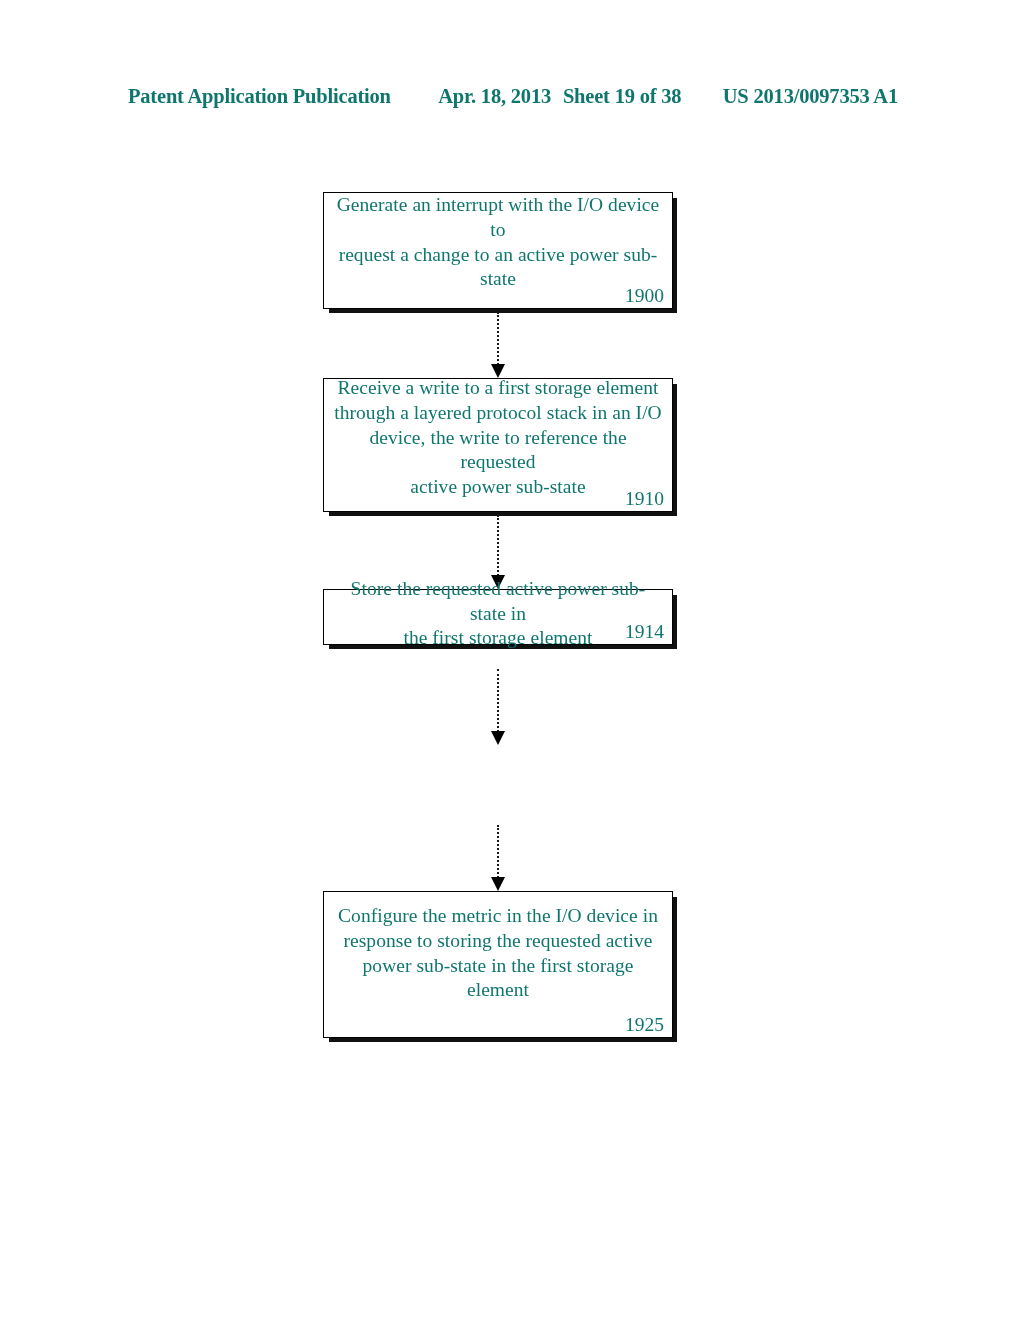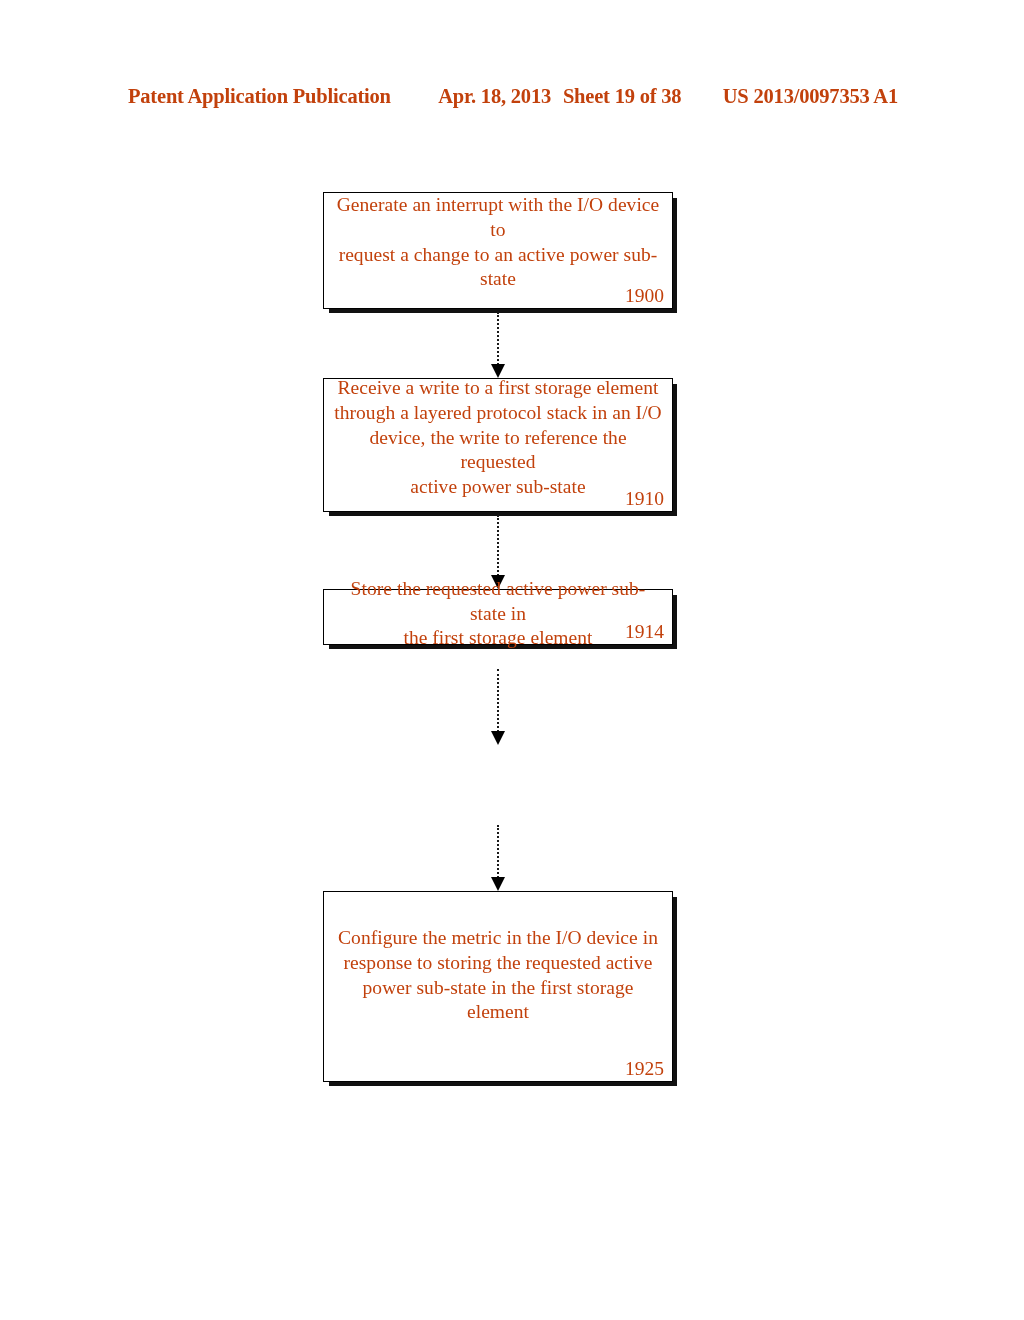--- a/index.html
+++ b/index.html
@@ -8,21 +8,21 @@
     padding: 0;
     background: #ffffff;
   }
   #page {
     position: relative;
     width: 1024px;
     height: 1320px;
     background: #ffffff;
     overflow: hidden;
     font-family: "Liberation Serif", "DejaVu Serif", serif;
-    color: #c2410c;
+    color: #0f766e;
   }
 
   
   .pub-header {
     position: absolute;
     top: 85px;
     left: 128px;
     width: 770px;
     display: flex;
     flex-direction: row;
@@ -80,21 +80,21 @@
     font-size: 19.5px;
     line-height: 1.1;
     text-align: right;
   }
 
   
   #node-1905 { left: 323px; top: 192px;  width: 350px; height: 117px; }
   #node-1910 { left: 323px; top: 378px;  width: 350px; height: 134px; }
   #node-1915 { left: 323px; top: 589px;  width: 350px; height: 56px;  }
   #node-1920 { left: 323px; top: 745px;  width: 350px; height: 77px;  }
-  #node-1925 { left: 323px; top: 891px;  width: 350px; height: 191px; }
+  #node-1925 { left: 323px; top: 891px;  width: 350px; height: 147px; }
 
   
   #node-1905 .node-inner { justify-content: center; padding-bottom: 16px; }
   #node-1910 .node-inner { justify-content: center; padding-bottom: 14px; }
   #node-1915 .node-inner { justify-content: center; padding-bottom: 6px; }
   #node-1920 .node-inner { justify-content: center; padding-bottom: 10px; }
   #node-1925 .node-inner { justify-content: center; padding-bottom: 22px; }
 
   
   .connector {

